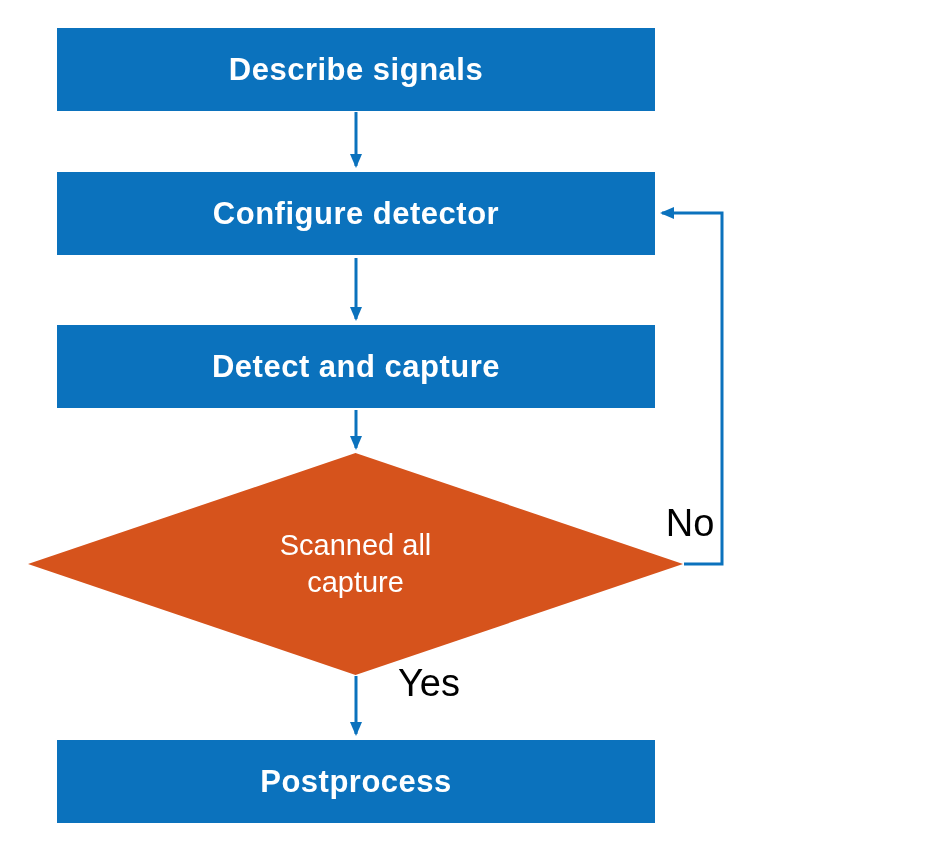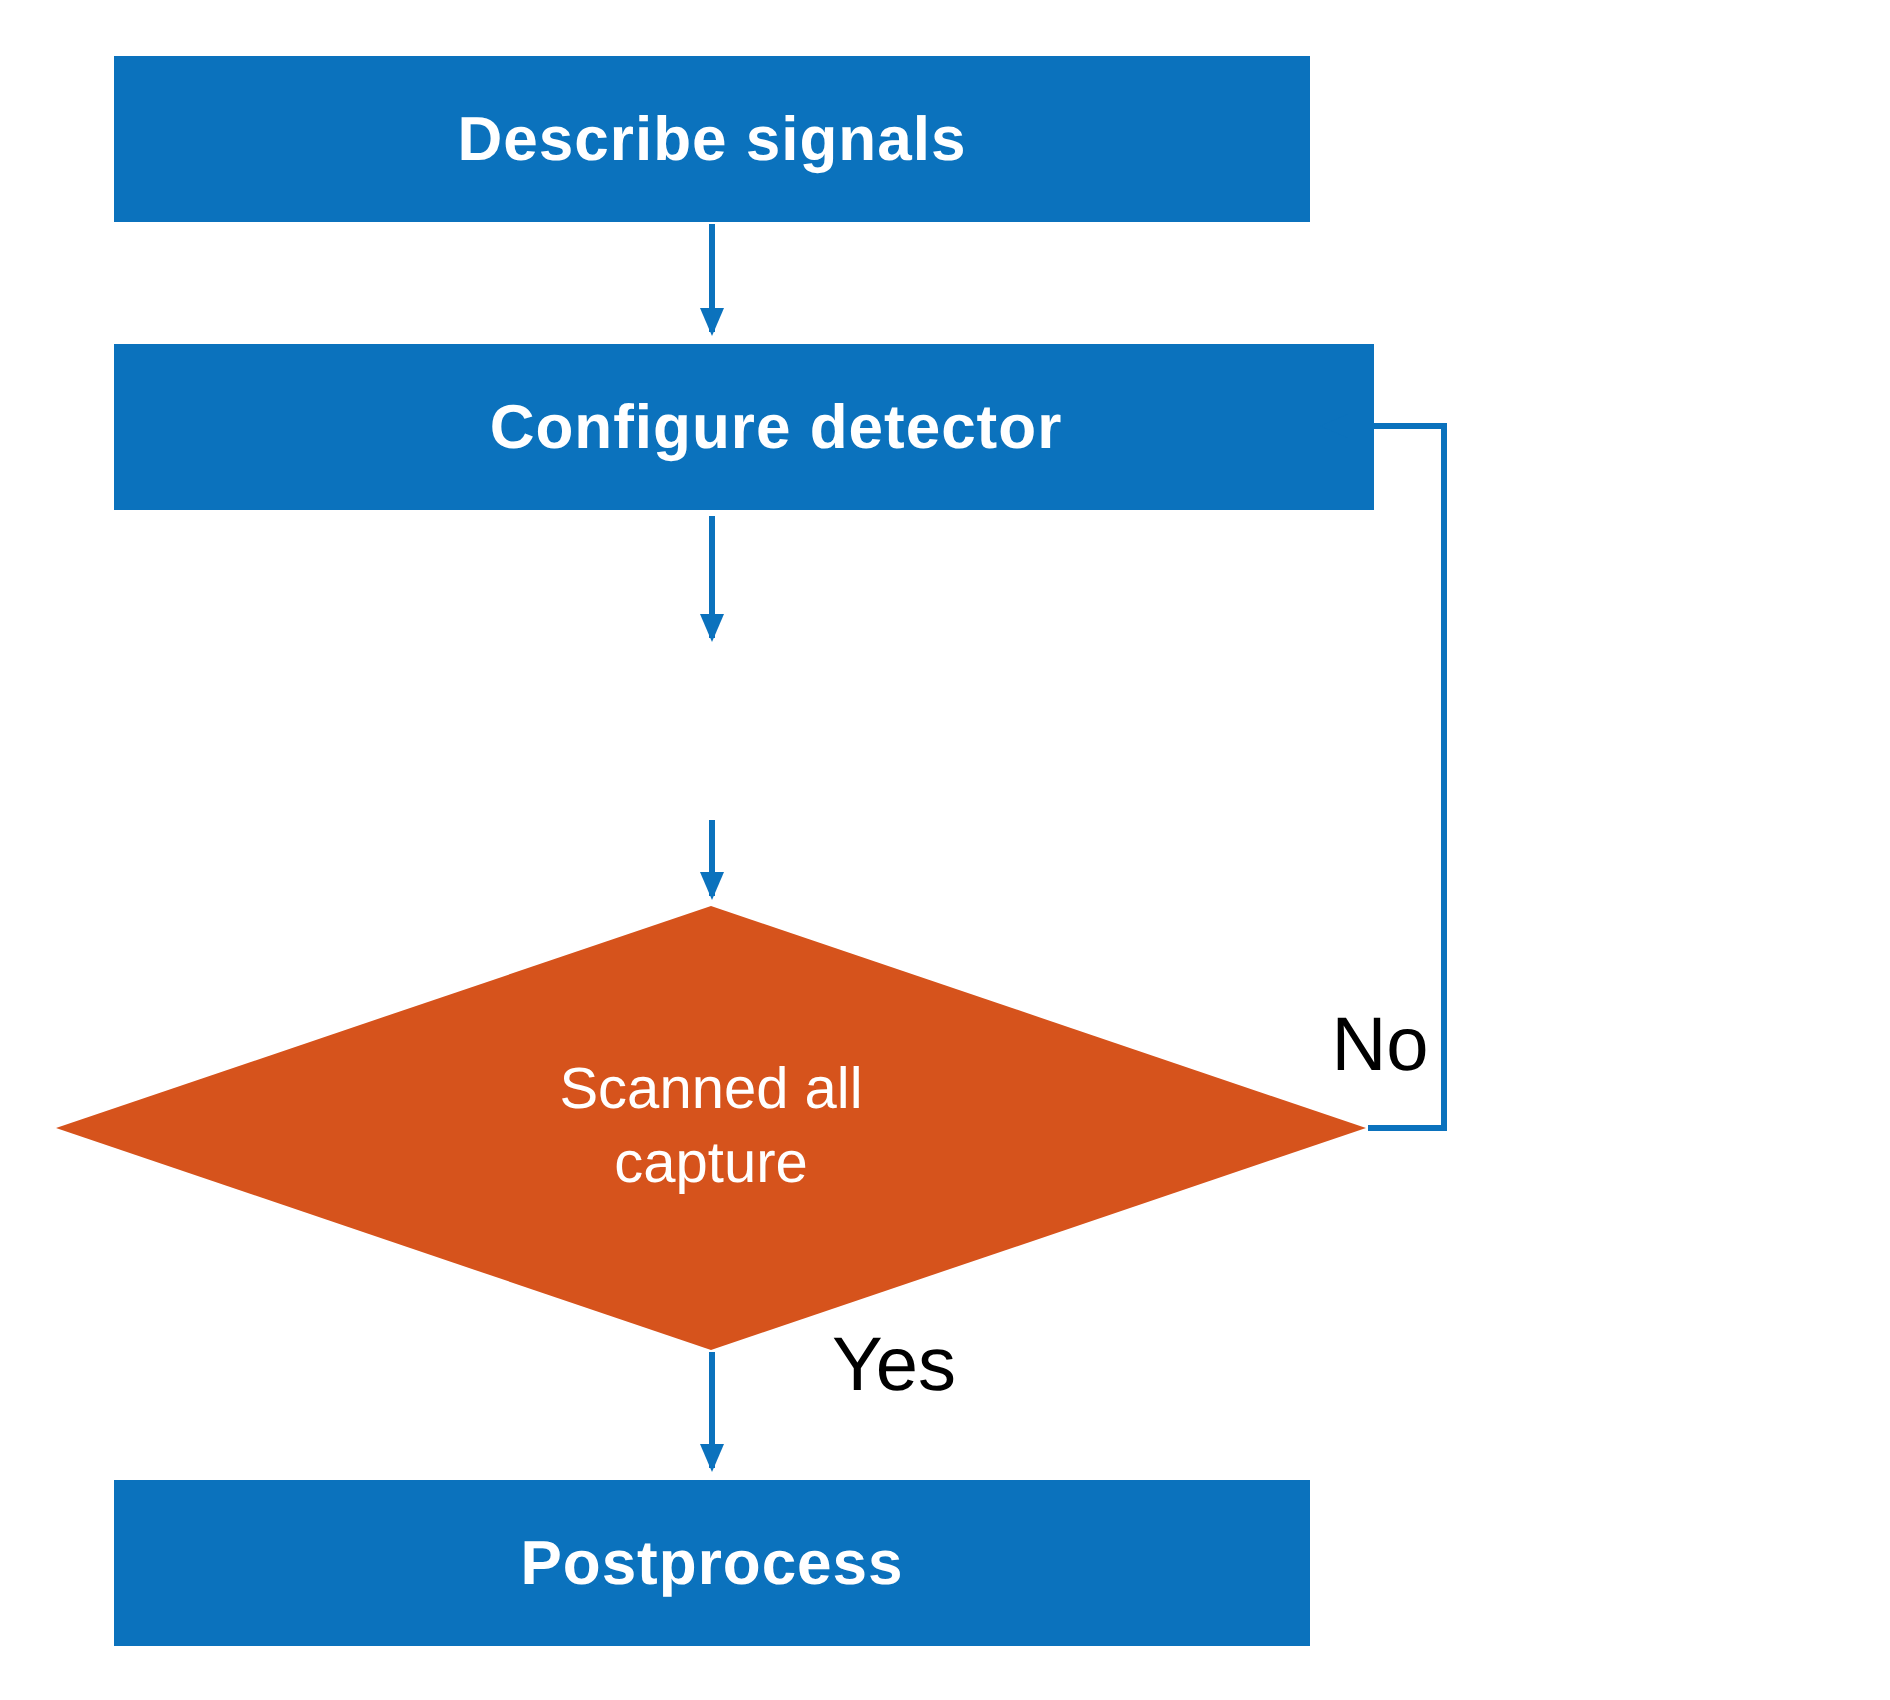--- a/index.html
+++ b/index.html
@@ -23,21 +23,21 @@
     background: #0b72bd;
     color: #ffffff;
     display: flex;
     align-items: center;
     justify-content: center;
     font-weight: bold;
     font-size: 31px;
     letter-spacing: 0.5px;
   }
   .process.describe   { top: 28px; }
-  .process.configure  { top: 172px; padding-left: 32px; }
+  .process.configure  { top: 172px; }
   .process.detect     { top: 325px; }
   .process.postprocess{ top: 740px; align-items: center; }
 
   .decision {
     position: absolute;
     left: 28px;
     top: 453px;
     width: 655px;
     height: 222px;
     background: #d6531c;
@@ -55,21 +55,21 @@
   }
   .decision-text span { display: block; }
 
   .branch-label {
     position: absolute;
     color: #000000;
     font-size: 38px;
     font-weight: 400;
   }
   .branch-label.no  { left: 660px; top: 502px; width: 60px; text-align: center; }
-  .branch-label.yes { left: 398px; top: 662px; width: 80px; text-align: right; }
+  .branch-label.yes { left: 398px; top: 662px; width: 80px; text-align: left; }
 
   svg.arrows {
     position: absolute;
     left: 0;
     top: 0;
     width: 945px;
     height: 850px;
     pointer-events: none;
   }
   svg.arrows polyline, svg.arrows line {
@@ -84,20 +84,23 @@
 <div class="canvas">
 
   <div class="process describe">
     <span>Describe signals</span>
   </div>
 
   <div class="process configure">
     <span>Configure detector</span>
   </div>
 
+  <div class="process detect">
+    <span>Detect and capture</span>
+  </div>
 
   <div class="decision">
     <div class="decision-text">
       <span>Scanned all</span>
       <span>capture</span>
     </div>
   </div>
 
   <div class="process postprocess">
     <span>Postprocess</span>

